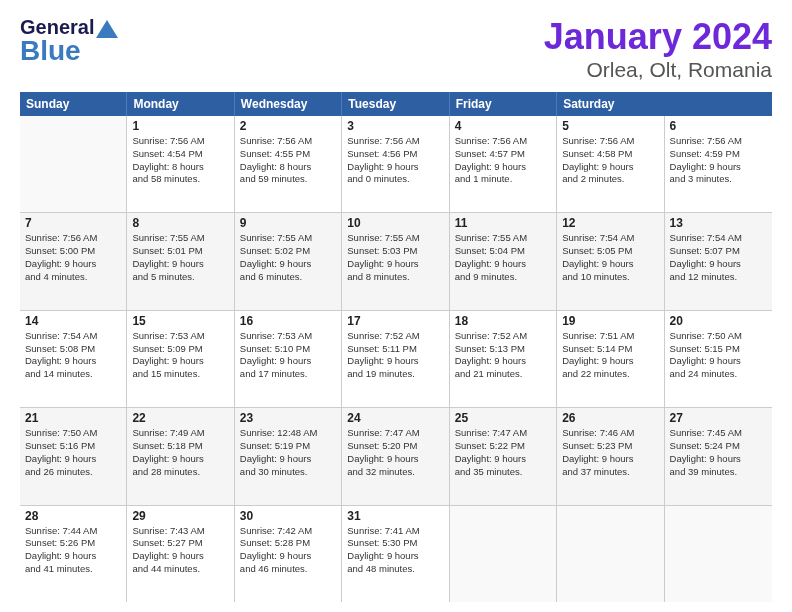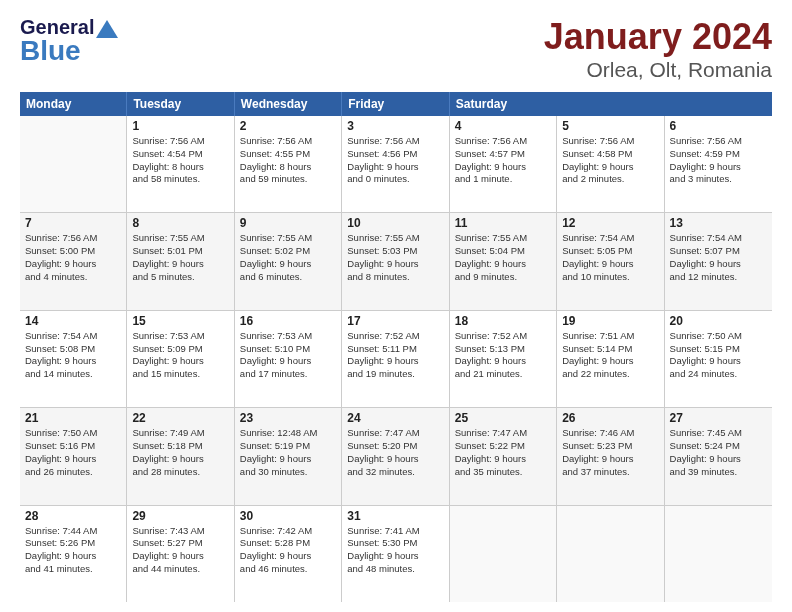--- a/index.html
+++ b/index.html
@@ -31,21 +31,21 @@
     .logo-row {
       display: flex;
       align-items: center;
     }
     .title-block {
       text-align: right;
     }
     .calendar-title {
       font-size: 36px;
       font-weight: bold;
-      color: #7f1d1d;
+      color: #6d28d9;
     }
     .calendar-subtitle {
       font-size: 21px;
       color: #555;
     }
     .calendar {
       flex: 1;
       display: flex;
       flex-direction: column;
     }
@@ -125,23 +125,24 @@
       <span style="font-size:28px;font-weight:bold;color:#3a7abf;margin-top:-4px;">Blue</span>
     </div>
     <div class="title-block">
       <div class="calendar-title">January 2024</div>
       <div class="calendar-subtitle">Orlea, Olt, Romania</div>
     </div>
   </div>
 
   <div class="calendar">
     <div class="cal-header-row">
+      <div class="cal-header-cell">Sunday</div>
       <div class="cal-header-cell">Monday</div>
+      <div class="cal-header-cell">Wednesday</div>
       <div class="cal-header-cell">Tuesday</div>
-      <div class="cal-header-cell">Wednesday</div>
       <div class="cal-header-cell">Friday</div>
       <div class="cal-header-cell">Saturday</div>
     </div>
     <div class="cal-body" id="cal-body">
     <div class="cal-week">
           <div class="cal-cell empty"></div>
           <div class="cal-cell">
             <div class="day-num">1</div>
             <div class="cell-line">Sunrise: 7:56 AM</div>
             <div class="cell-line">Sunset: 4:54 PM</div>

